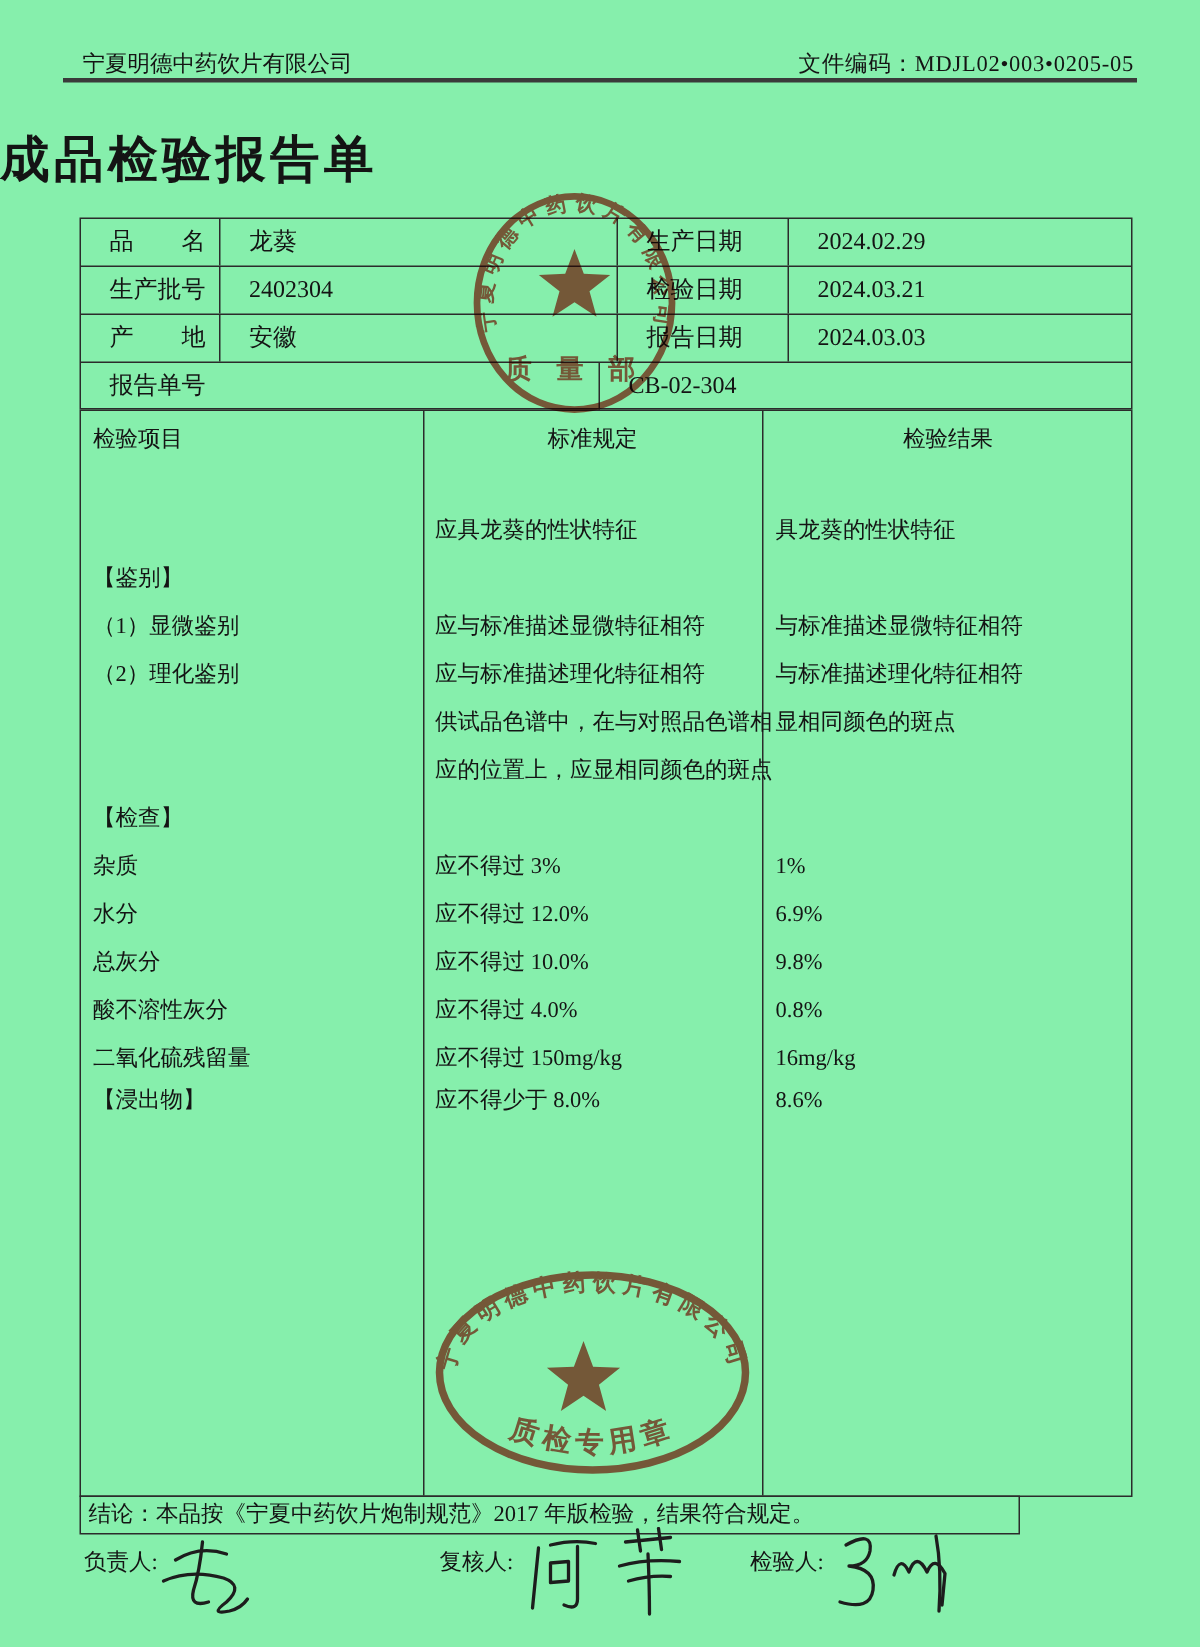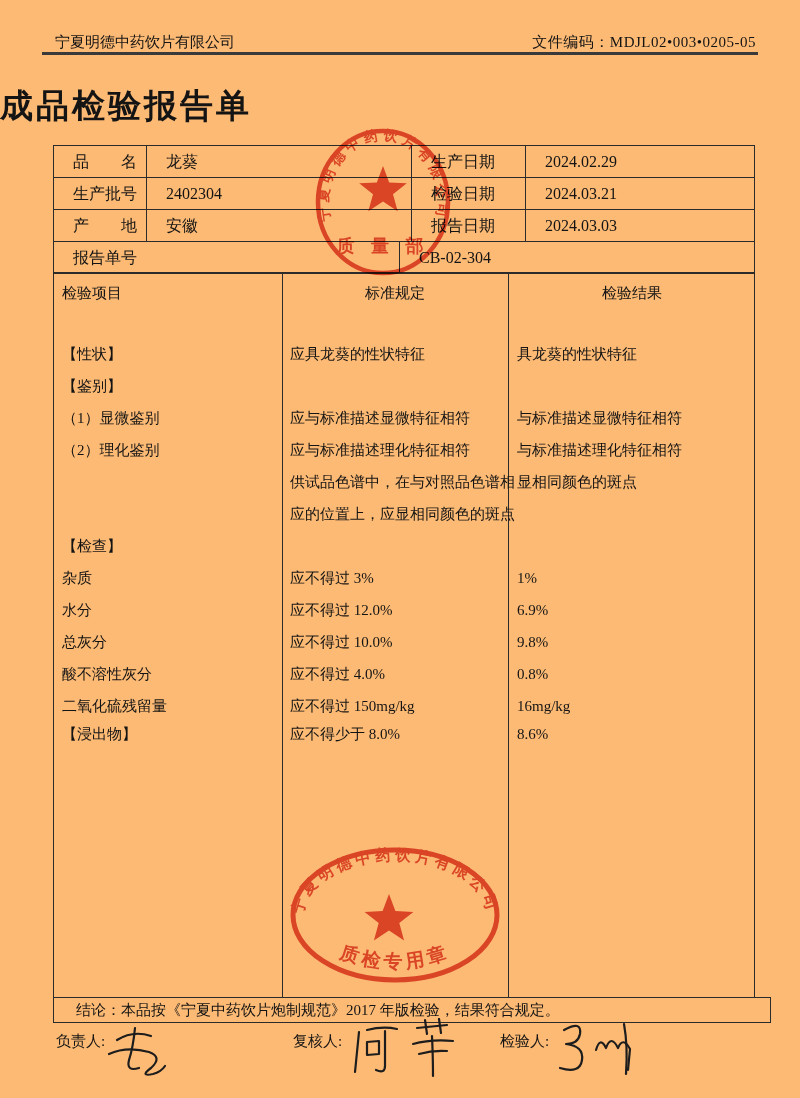--- a/index.html
+++ b/index.html
@@ -1,17 +1,17 @@
 <!DOCTYPE html>
 <html><head>
 <meta charset="utf-8">
 <style>
   html,body{margin:0;padding:0;background:#888;}
   .page{
-    position:relative;width:800px;height:1098px;background:#fdba74;
+    position:relative;width:800px;height:1098px;background:#86efac;
     font-family:"Liberation Serif","DejaVu Serif",serif;
     color:#141414;overflow:hidden;margin:0 auto;
   }
   .company{position:absolute;left:55px;top:33px;font-size:15px;}
   .doccode{position:absolute;right:44px;top:33px;font-size:15px;letter-spacing:.5px;}
   .toprule{position:absolute;left:42px;top:52px;width:716px;height:3px;background:#3a3a3a;}
   .title{position:absolute;left:0;right:0;top:84px;text-align:left;font-size:33px;font-weight:bold;letter-spacing:3px;}
   
   .info{position:absolute;left:53px;top:145px;width:702px;height:128px;border:1px solid #2b2b2b;box-sizing:border-box;font-size:16px;}
   .irow{display:flex;height:32px;line-height:31px;border-bottom:1px solid #2b2b2b;box-sizing:border-box;}
@@ -32,21 +32,21 @@
   .th1{position:absolute;left:8px;}
   .th2{position:absolute;left:228px;width:226px;text-align:center;}
   .th3{position:absolute;left:454px;width:248px;text-align:center;}
   .trow{position:absolute;left:0;right:0;height:32px;line-height:32px;}
   .trow.tall{height:64px;}
   .tc{position:absolute;top:0;}
   .tc1{left:8px;width:218px;}
   .tc2{left:236px;width:226px;line-height:32px;}
   .tc3{left:463px;width:235px;}
   
-  .conclusion{position:absolute;left:53px;top:997px;width:718px;height:26px;border:1px solid #2b2b2b;box-sizing:border-box;line-height:24px;font-size:15px;padding-left:22px;}
+  .conclusion{position:absolute;left:53px;top:997px;width:627px;height:26px;border:1px solid #2b2b2b;box-sizing:border-box;line-height:24px;font-size:15px;padding-left:5px;}
   .siglabel{position:absolute;top:1032px;font-size:15px;}
   .sl1{left:56px;} .sl2{left:293px;} .sl3{left:500px;}
   .sig{position:absolute;}
   .sig path{fill:none;stroke:#1d1d1d;stroke-width:2.2;stroke-linecap:round;stroke-linejoin:round;}
   
   .stamp{position:absolute;opacity:.82;mix-blend-mode:multiply;pointer-events:none;}
   .stamp text{font-family:"Liberation Serif","DejaVu Serif",serif;font-weight:bold;}
 </style>
 </head>
 <body>
@@ -88,21 +88,20 @@
     <div class="vline v1"></div>
     <div class="vline v2"></div>
 
     <div class="thead">
       <span class="th1">检验项目</span>
       <span class="th2">标准规定</span>
       <span class="th3">检验结果</span>
     </div>
 
     <div class="trow" style="top:64px">
-      <span class="tc tc1">【性状】</span>
       <span class="tc tc2">应具龙葵的性状特征</span>
       <span class="tc tc3">具龙葵的性状特征</span>
     </div>
     <div class="trow" style="top:96px">
       <span class="tc tc1">【鉴别】</span>
       <span class="tc tc2"></span>
       <span class="tc tc3"></span>
     </div>
     <div class="trow" style="top:128px">
       <span class="tc tc1">（1）显微鉴别</span>

